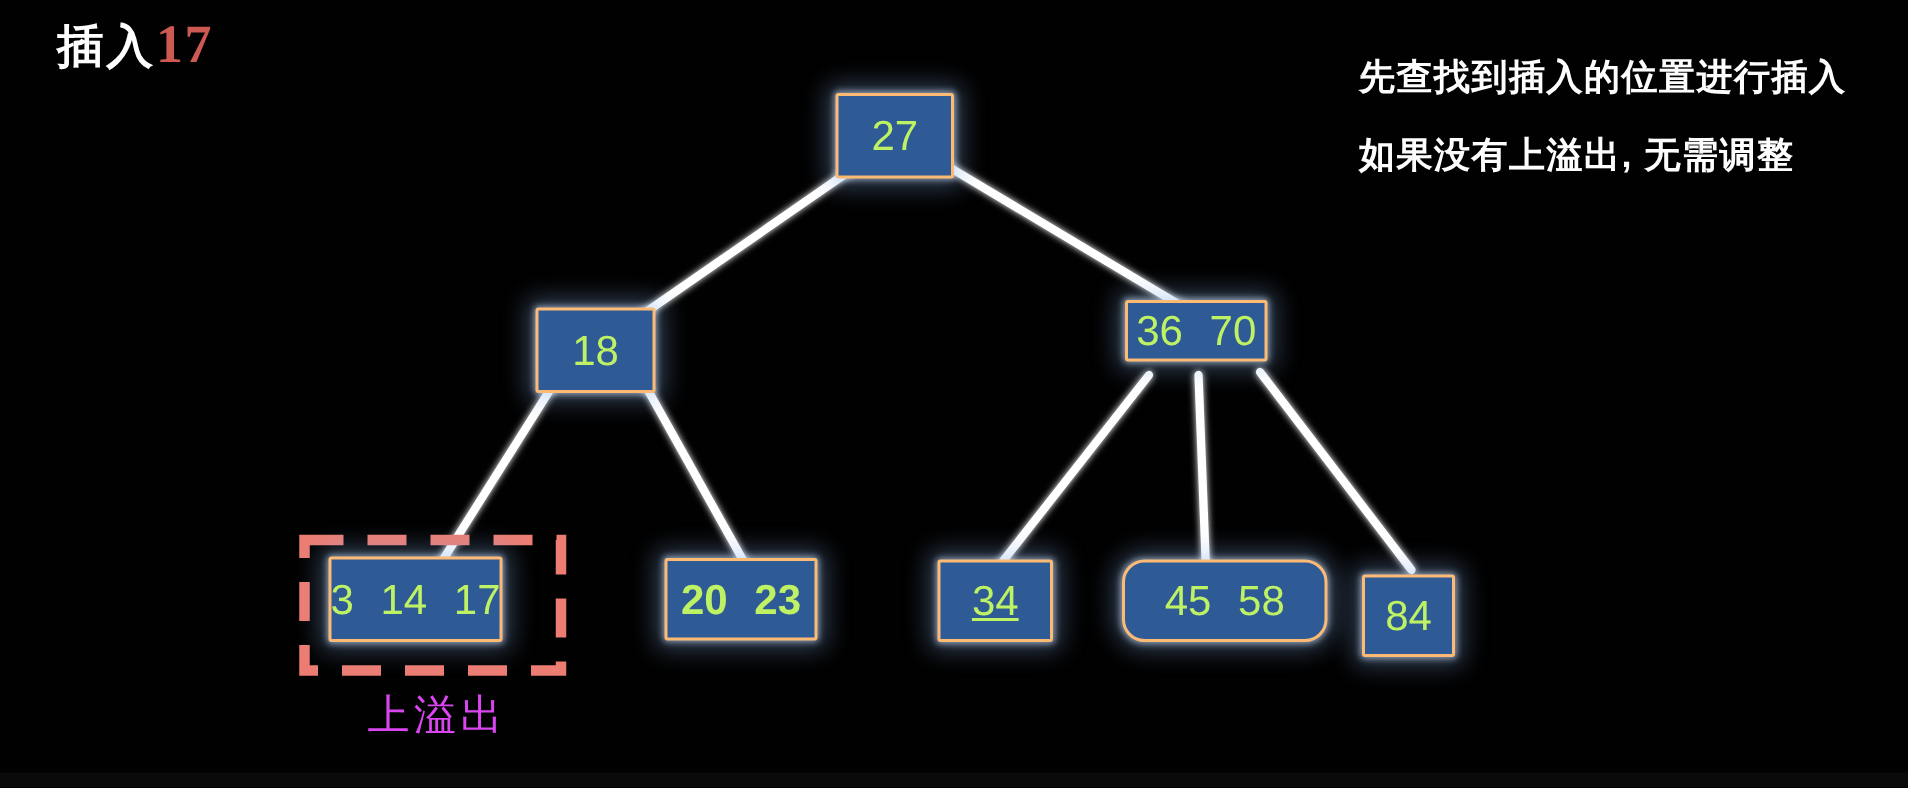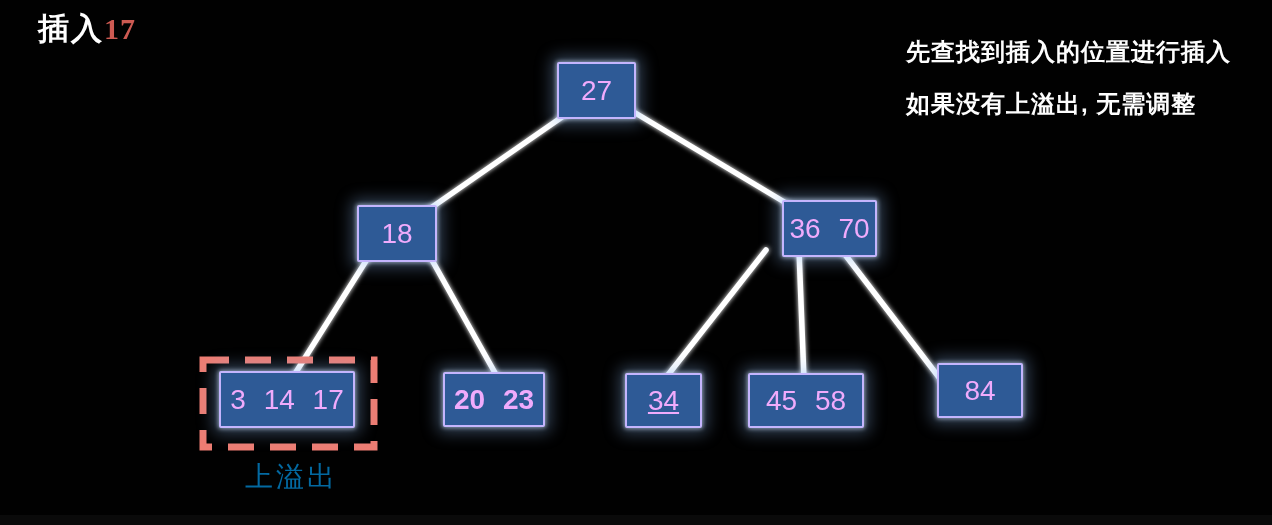--- a/index.html
+++ b/index.html
@@ -23,21 +23,21 @@
     position: absolute;
     left: 38px; top: 8px;
     font-size: 31px;
     font-weight: 600;
     color: #ffffff;
     letter-spacing: 2px;
     white-space: nowrap;
   }
   .title .num {
     font-family: "Liberation Serif", "DejaVu Serif", serif;
-    font-size: 30px;
+    font-size: 36px;
     font-weight: 600;
     color: #cd5a52;
     letter-spacing: 1px;
     margin-top: 21px;
   }
   
   .notes {
     position: absolute;
     left: 906px; top: 26px;
     color: #fdfdfd;
@@ -52,33 +52,33 @@
     position: absolute;
     left: 0; top: 0;
   }
   
   .node {
     position: absolute;
     display: flex;
     align-items: center;
     justify-content: center;
     background: #2e5a96;
-    border: 2px solid #c4b5fd;
+    border: 2px solid #fdba74;
     border-radius: 2px;
-    color: #f0abfc;
+    color: #bef264;
     font-size: 28px;
     word-spacing: 10px;
     white-space: pre;
     box-shadow: 0 0 4px 1px rgba(205,226,255,.60), 0 0 16px 6px rgba(140,180,235,.35);
   }
   
   .overflow-label {
     position: absolute;
     left: 245px; top: 458px;
-    color: #0369a1;
+    color: #d946ef;
     font-size: 28px;
     font-weight: 500;
     letter-spacing: 3px;
     white-space: nowrap;
   }
 </style>
 </head>
 <body>
 
 <div class="slide">
@@ -111,28 +111,28 @@
       <line x1="799" y1="250" x2="804" y2="380"></line>
       <line x1="840" y1="248" x2="941" y2="380"></line>
     </g>
     <rect x="203" y="360" width="171" height="87" fill="none" stroke="#ed7d73" stroke-width="7" stroke-dasharray="26 16"></rect>
   </svg>
 
   <div class="node" style="left:557px; top:62px;  width:79px;  height:57px;">27</div>
 
   <div class="node" style="left:357px; top:205px; width:80px;  height:57px;">18</div>
 
-  <div class="node" style="left:782px; top:200px; width:95px;  height:57px;">36 70</div>
+  <div class="node" style="left:750px; top:200px; width:95px;  height:41px;">36 70</div>
 
-  <div class="node" style="left:219px; top:371px; width:136px; height:57px;">3 14 17</div>
+  <div class="node" style="left:219px; top:371px; width:116px; height:57px;">3 14 17</div>
 
   <div class="node" style="left:443px; top:372px; width:102px; height:55px;font-weight:bold;">20 23</div>
 
   <div class="node" style="left:625px; top:373px; width:77px;  height:55px;text-decoration:underline;">34</div>
 
-  <div class="node" style="left:748px; top:373px; width:116px; height:55px;">45 58</div>
+  <div class="node" style="left:748px; top:373px; width:137px; height:55px;border-radius:15px;">45 58</div>
 
-  <div class="node" style="left:908px; top:363px; width:86px;  height:55px;margin-left:29px;">84</div>
+  <div class="node" style="left:908px; top:383px; width:62px;  height:55px;">84</div>
 
   <div class="overflow-label">上溢出</div>
 
   <div class="bottom-edge"></div>
 </div>
 
 </body></html>

